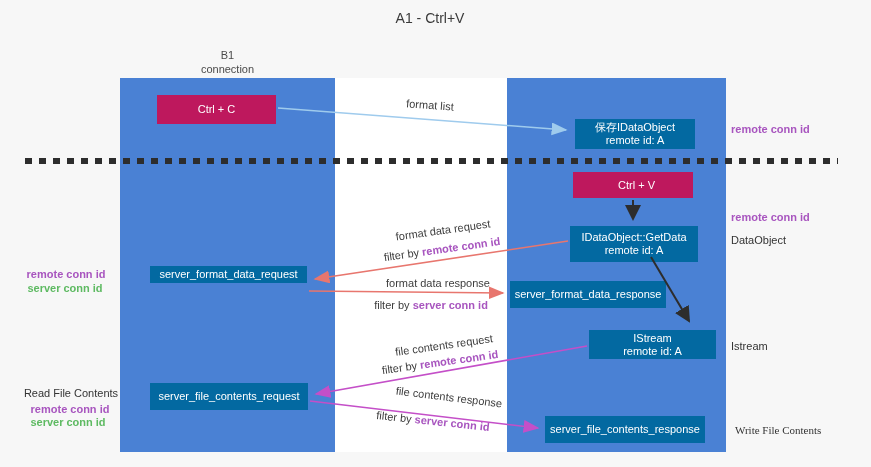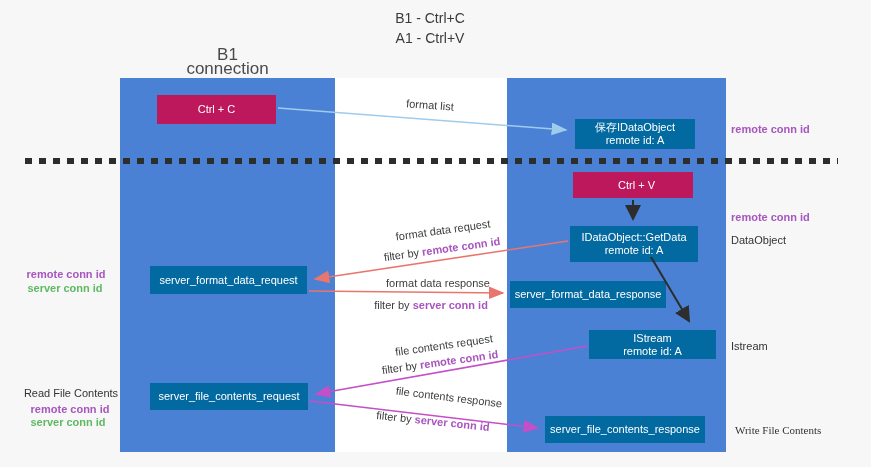--- a/index.html
+++ b/index.html
@@ -8,21 +8,21 @@
     position:relative; width:871px; height:467px;
     background:#f7f7f7; overflow:hidden;
     font-family:"Liberation Sans", sans-serif;
   }
   .abs { position:absolute; }
   .white-band { background:#ffffff; }
   .title {
     text-align:center; font-size:14px; line-height:20px; color:#3a3a3a;
   }
   .col-header {
-    text-align:center; font-size:17px; line-height:14px; color:#4a4a4a;
+    text-align:center; font-size:11px; line-height:14px; color:#4a4a4a;
   }
   .lifeline { background:#4a81d4; }
   .node {
     display:flex; flex-direction:column; align-items:center; justify-content:center;
     color:#ffffff; font-size:11px; line-height:13px; text-align:center;
   }
   .node.green { background:#be185d; }
   .node.orange { background:#0369a1; }
   .dashline {
     height:6px;
@@ -39,21 +39,20 @@
   svg.overlay { position:absolute; left:0; top:0; pointer-events:none; }
 </style>
 </head>
 <body>
 
 <div class="stage">
 
   <div class="abs white-band" style="left:335px;top:78px;width:172px;height:374px;"></div>
 
   <div class="abs title" style="left:340px;top:8px;width:180px;">
-    <div>B1 - Ctrl+C</div>
     <div>A1 - Ctrl+V</div>
   </div>
 
   <div class="abs col-header" style="left:150px;top:48px;width:155px;">
     <div>B1</div>
     <div>connection</div>
   </div>
 
   <div class="abs lifeline" style="left:120px;top:78px;width:215px;height:374px;"></div>
   <div class="abs lifeline" style="left:507px;top:78px;width:219px;height:374px;"></div>
@@ -71,21 +70,21 @@
 
   <div class="abs node green" style="left:573px;top:172px;width:120px;height:26px;padding-left:7px;">
     <div>Ctrl + V</div>
   </div>
 
   <div class="abs node orange" style="left:570px;top:226px;width:128px;height:36px;">
     <div>IDataObject::GetData</div>
     <div>remote id: A</div>
   </div>
 
-  <div class="abs node orange" style="left:150px;top:266px;width:157px;height:28px;">
+  <div class="abs node orange" style="left:150px;top:266px;width:157px;height:17px;">
     <div>server_format_data_request</div>
   </div>
 
   <div class="abs node orange" style="left:510px;top:281px;width:156px;height:27px;">
     <div>server_format_data_response</div>
   </div>
 
   <div class="abs node orange" style="left:589px;top:330px;width:127px;height:29px;">
     <div>IStream</div>
     <div>remote id: A</div>

